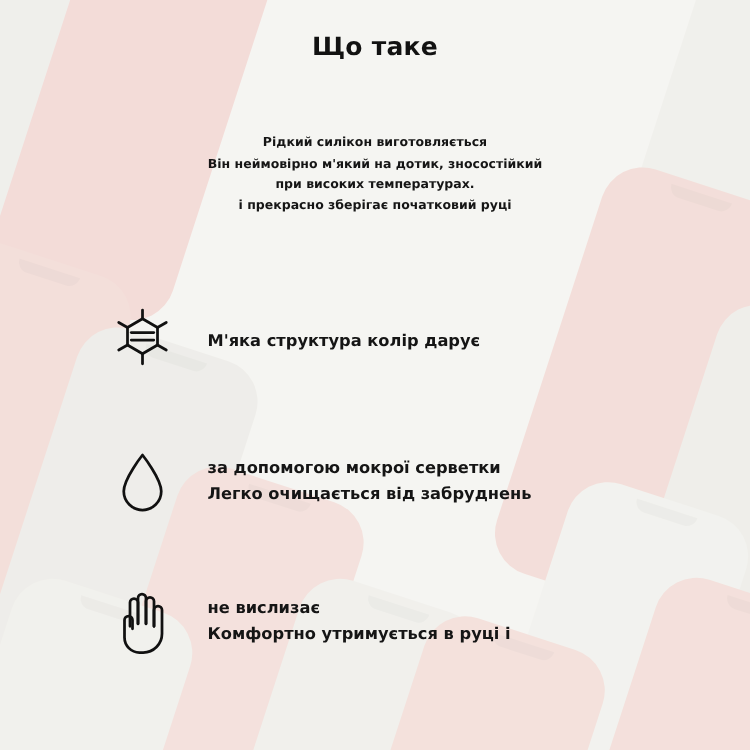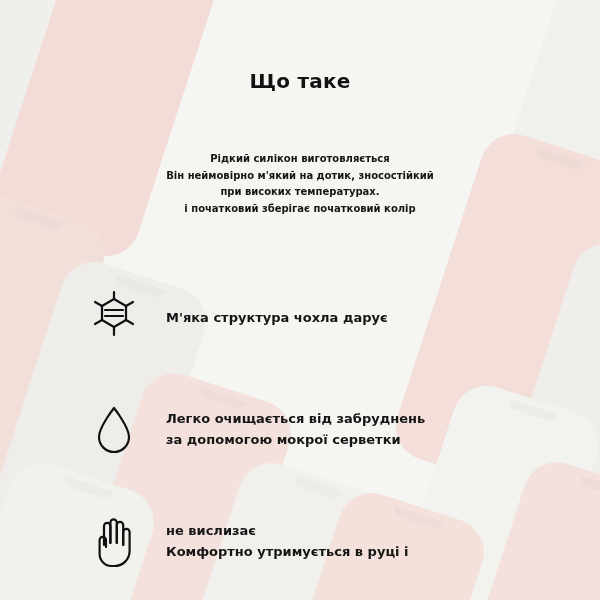--- a/index.html
+++ b/index.html
@@ -66,21 +66,21 @@
     background: rgba(246,245,243,0.55);
   }
 
   
   .content {
     position: relative;
     z-index: 3;
     width: 600px;
     height: 600px;
     box-sizing: border-box;
-    padding: 68px 62px 0 62px;
+    padding: 24px 62px 0 62px;
   }
 
   .title {
     text-align: center;
     color: #121212;
     font-weight: bold;
     font-size: 20px;
     line-height: 1.35;
     letter-spacing: 0.2px;
     margin: 0;
@@ -148,53 +148,53 @@
   <div class="content">
 
     <h1 class="title">
       <span>Що таке</span>
     </h1>
 
     <p class="lead">
       <span class="l">Рідкий силікон виготовляється</span>
       <span class="l">Він неймовірно м'який на дотик, зносостійкий</span>
       <span class="l">при високих температурах.</span>
-      <span class="l">і початковий зберігає початковий колір</span>
+      <span class="l">і прекрасно зберігає початковий руці</span>
     </p>
 
     <div class="features">
 
       <div class="feature">
         <div class="feat-icon">
           <svg width="56" height="56" viewBox="0 0 56 56" fill="none" stroke="#111" stroke-width="2.2" stroke-linecap="round" stroke-linejoin="round">
             <polygon points="16,16 28,9 40,16 40,30 28,37 16,30" fill="none"></polygon>
             <line x1="16" y1="16" x2="9" y2="12"></line>
             <line x1="40" y1="16" x2="47" y2="12"></line>
             <line x1="16" y1="30" x2="9" y2="34"></line>
             <line x1="40" y1="30" x2="47" y2="34"></line>
             <line x1="28" y1="37" x2="28" y2="45"></line>
             <line x1="28" y1="9" x2="28" y2="2"></line>
             <line x1="19" y1="20" x2="37" y2="20"></line>
             <line x1="19" y1="26" x2="37" y2="26"></line>
           </svg>
         </div>
         <div class="feat-text">
-          <span class="l">М'яка структура чохла дарує</span>
+          <span class="l">М'яка структура колір дарує</span>
         </div>
       </div>
 
       <div class="feature">
         <div class="feat-icon">
           <svg width="52" height="56" viewBox="0 0 52 56" fill="none" stroke="#111" stroke-width="2.2" stroke-linecap="round" stroke-linejoin="round">
             <path d="M26 6 C26 6 11 25 11 35 a15 15 0 0 0 30 0 C41 25 26 6 26 6 Z"></path>
           </svg>
         </div>
         <div class="feat-text">
+          <span class="l">за допомогою мокрої серветки</span>
           <span class="l">Легко очищається від забруднень</span>
-          <span class="l">за допомогою мокрої серветки</span>
         </div>
       </div>
 
       <div class="feature">
         <div class="feat-icon">
           <svg width="54" height="58" viewBox="0 0 54 58" fill="none" stroke="#111" stroke-width="2.2" stroke-linecap="round" stroke-linejoin="round">
             <path d="M17 32 V13 a3.2 3.2 0 0 1 6.4 0 V30"></path>
             <path d="M23.4 30 V9.5 a3.2 3.2 0 0 1 6.4 0 V30"></path>
             <path d="M29.8 30 V12 a3.2 3.2 0 0 1 6.4 0 V32"></path>
             <path d="M36.2 32 V19 a3.2 3.2 0 0 1 6.4 0 v19 a15 15 0 0 1 -15 15 h-3 a12 12 0 0 1 -12 -12 V27 a3.2 3.2 0 0 1 6.4 0 v7"></path>

